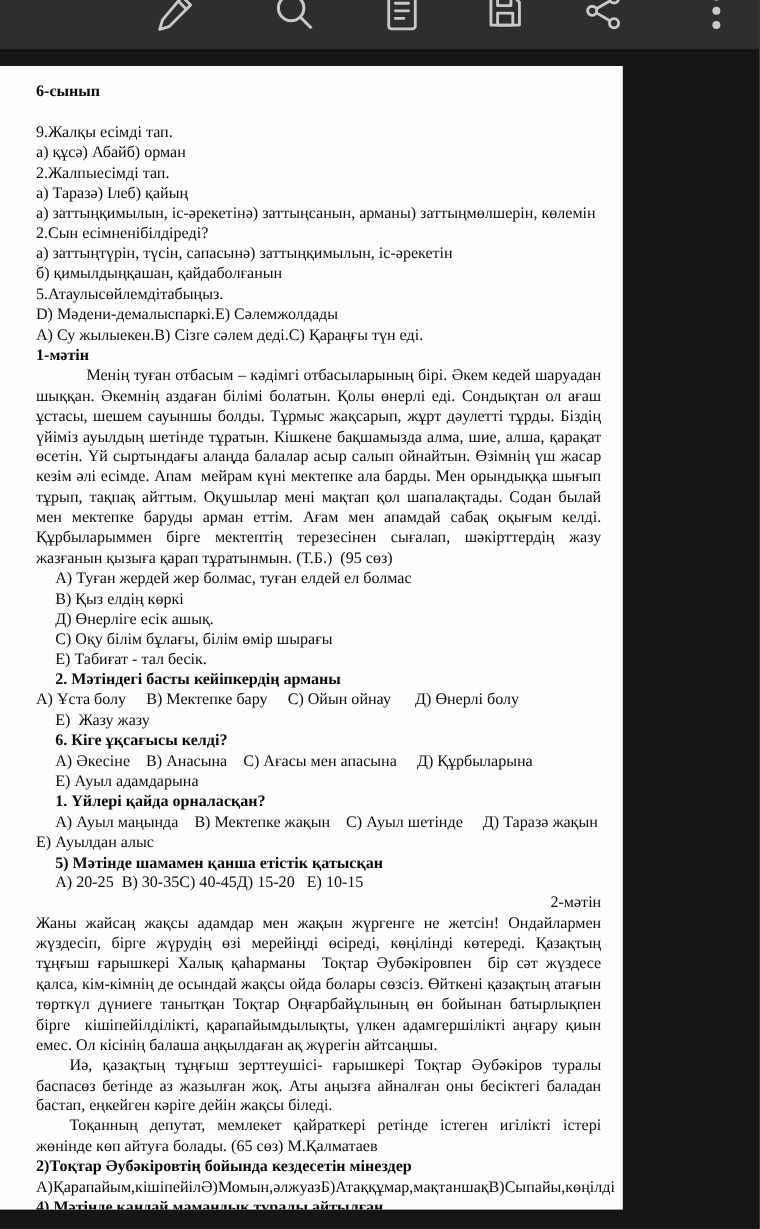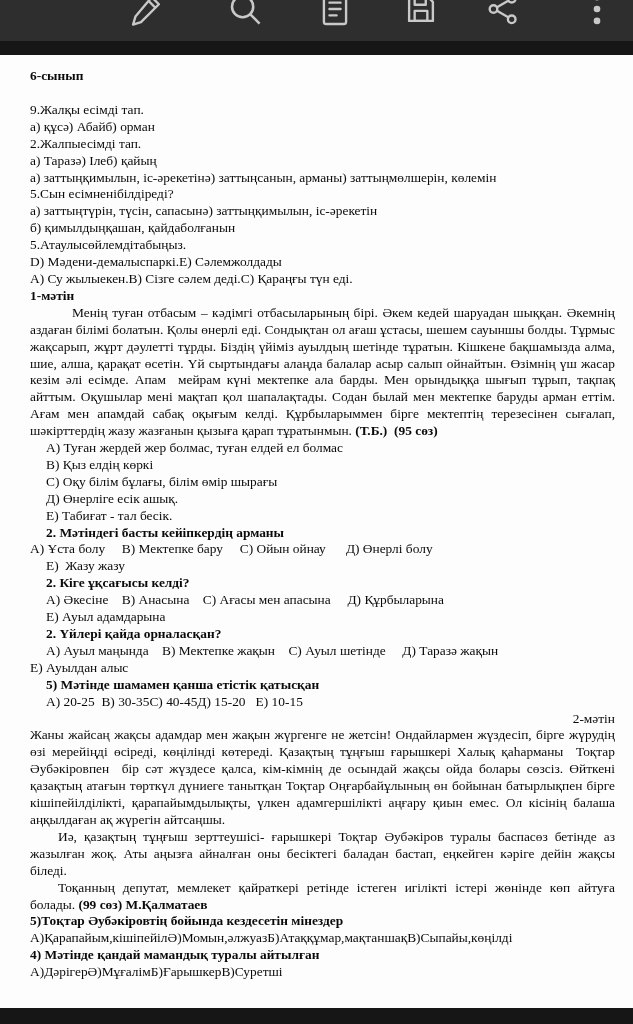--- a/index.html
+++ b/index.html
@@ -6,26 +6,26 @@
   html,body { width:633px; height:1024px; }
   body { background:#141414; font-family:"Liberation Serif", serif; overflow:hidden; }
   #screen { position:relative; width:633px; height:1024px; background:#161616; overflow:hidden; }
 
   
   .toolbar { position:absolute; top:0; left:0; width:633px; height:41px; background:#2e2e2e; overflow:hidden; }
   .tb-icon { position:absolute; top:-10px; width:38px; height:38px; color:#c9c9c9; }
   .tb-icon svg { width:38px; height:38px; display:block; }
 
   
-  .page { position:absolute; top:55px; left:0; width:633px; height:953px;
+  .page { position:absolute; top:55px; left:0; width:519px; height:953px;
           background:#fdfdfd; padding:13px 18px 0 30px; overflow:hidden; }
 
   .ln   { font-size:13.4px; line-height:16.9px; color:#0a0a0a; white-space:pre-wrap; }
   .b    { font-weight:bold; }
-  .ln b { font-weight:bold; }
+  .ln b { font-weight:normal; }
   .ind  { margin-left:16px; }
   .ind2 { margin-left:60px; }
   .ctr  { text-align:right; font-weight:normal; }
   .just { text-align:justify; }
   .ti1  { text-indent:42px; }
   .ti2  { text-indent:28px; }
   .blank{ height:17px; }
 </style>
 </head>
 <body>
@@ -76,47 +76,47 @@
   </div>
 
   <div class="page">
       <div class="ln b"><span>6-сынып</span></div>
       <div class="ln blank"></div>
       <div class="ln"><span>9.Жалқы есімді тап.</span></div>
       <div class="ln"><span>а) құсә) Абайб) орман</span></div>
       <div class="ln"><span>2.Жалпыесімді тап.</span></div>
       <div class="ln"><span>а) Таразә) Ілеб) қайың</span></div>
       <div class="ln"><span>а) заттыңқимылын, іс-әрекетінә) заттыңсанын, арманы) заттыңмөлшерін, көлемін</span></div>
-      <div class="ln"><span>5.Сын есімненібілдіреді?</span></div>
+      <div class="ln"><span>2.Сын есімненібілдіреді?</span></div>
       <div class="ln"><span>а) заттыңтүрін, түсін, сапасынә) заттыңқимылын, іс-әрекетін</span></div>
       <div class="ln"><span>б) қимылдыңқашан, қайдаболғанын</span></div>
       <div class="ln"><span>5.Атаулысөйлемдітабыңыз.</span></div>
       <div class="ln"><span>D) Мәдени-демалыспаркі.Е) Сәлемжолдады</span></div>
       <div class="ln"><span>А) Су жылыекен.В) Сізге сәлем деді.С) Қараңғы түн еді.</span></div>
       <div class="ln b"><span>1-мәтін</span></div>
       <div class="ln just ti1"><span>Менің туған отбасым – кәдімгі отбасыларының бірі. Әкем кедей шаруадан шыққан. Әкемнің аздаған білімі болатын. Қолы өнерлі еді. Сондықтан ол ағаш ұстасы, шешем сауыншы болды. Тұрмыс жақсарып, жұрт дәулетті тұрды. Біздің үйіміз ауылдың шетінде тұратын. Кішкене бақшамызда алма, шие, алша, қарақат өсетін. Үй сыртындағы алаңда балалар асыр салып ойнайтын. Өзімнің үш жасар кезім әлі есімде. Апам  мейрам күні мектепке ала барды. Мен орындыққа шығып тұрып, тақпақ айттым. Оқушылар мені мақтап қол шапалақтады. Содан былай мен мектепке баруды арман еттім. Ағам мен апамдай сабақ оқығым келді. Құрбыларыммен бірге мектептің терезесінен сығалап, шәкірттердің жазу жазғанын қызыға қарап тұратынмын. </span><b>(Т.Б.)  (95 сөз)</b></div>
       <div class="ln ind"><span>А) Туған жердей жер болмас, туған елдей ел болмас</span></div>
       <div class="ln ind"><span>В) Қыз елдің көркі</span></div>
+      <div class="ln ind"><span>Д) Өнерліге есік ашық.</span></div>
       <div class="ln ind"><span>С) Оқу білім бұлағы, білім өмір шырағы</span></div>
-      <div class="ln ind"><span>Д) Өнерліге есік ашық.</span></div>
       <div class="ln ind"><span>Е) Табиғат - тал бесік.</span></div>
       <div class="ln b ind"><span>2. Мәтіндегі басты кейіпкердің арманы</span></div>
       <div class="ln"><span>А) Ұста болу     В) Мектепке бару     С) Ойын ойнау      Д) Өнерлі болу</span></div>
       <div class="ln ind"><span>Е)  Жазу жазу</span></div>
-      <div class="ln b ind"><span>2. Кіге ұқсағысы келді?</span></div>
+      <div class="ln b ind"><span>6. Кіге ұқсағысы келді?</span></div>
       <div class="ln ind"><span>А) Әкесіне    В) Анасына    С) Ағасы мен апасына     Д) Құрбыларына</span></div>
       <div class="ln ind"><span>Е) Ауыл адамдарына</span></div>
-      <div class="ln b ind"><span>2. Үйлері қайда орналасқан?</span></div>
+      <div class="ln b ind"><span>1. Үйлері қайда орналасқан?</span></div>
       <div class="ln ind"><span>А) Ауыл маңында    В) Мектепке жақын    С) Ауыл шетінде     Д) Таразә жақын</span></div>
       <div class="ln"><span>Е) Ауылдан алыс</span></div>
       <div class="ln b ind"><span>5) Мәтінде шамамен қанша етістік қатысқан</span></div>
       <div class="ln ind"><span>А) 20-25  В) 30-35С) 40-45Д) 15-20   Е) 10-15</span></div>
       <div class="ln ctr"><span>2-мәтін</span></div>
       <div class="ln just"><span>Жаны жайсаң жақсы адамдар мен жақын жүргенге не жетсін! Ондайлармен жүздесіп, бірге жүрудің өзі мерейіңді өсіреді, көңілінді көтереді. Қазақтың тұңғыш ғарышкері Халық қаһарманы  Тоқтар Әубәкіровпен  бір сәт жүздесе қалса, кім-кімнің де осындай жақсы ойда болары сөзсіз. Өйткені қазақтың атағын төрткүл дүниеге танытқан Тоқтар Оңғарбайұлының өн бойынан батырлықпен бірге  кішіпейілділікті, қарапайымдылықты, үлкен адамгершілікті аңғару қиын емес. Ол кісінің балаша аңқылдаған ақ жүрегін айтсаңшы.</span></div>
       <div class="ln just ti2"><span>Иә, қазақтың тұңғыш зерттеушісі- ғарышкері Тоқтар Әубәкіров туралы баспасөз бетінде аз жазылған жоқ. Аты аңызға айналған оны бесіктегі баладан бастап, еңкейген кәріге дейін жақсы біледі.</span></div>
-      <div class="ln just ti2"><span>Тоқанның депутат, мемлекет қайраткері ретінде істеген игілікті істері жөнінде көп айтуға болады. </span><b>(99 сөз) М.Қалматаев</b></div>
-      <div class="ln b"><span>5)Тоқтар Әубәкіровтің бойында кездесетін мінездер</span></div>
+      <div class="ln just ti2"><span>Тоқанның депутат, мемлекет қайраткері ретінде істеген игілікті істері жөнінде көп айтуға болады. </span><b>(65 сөз) М.Қалматаев</b></div>
+      <div class="ln b"><span>2)Тоқтар Әубәкіровтің бойында кездесетін мінездер</span></div>
       <div class="ln"><span>А)Қарапайым,кішіпейілӘ)Момын,әлжуазБ)Атаққұмар,мақтаншақВ)Сыпайы,көңілді</span></div>
       <div class="ln b"><span>4) Мәтінде қандай мамандық туралы айтылған</span></div>
       <div class="ln"><span>А)ДәрігерӘ)МұғалімБ)ҒарышкерВ)Суретші</span></div>
     </div>
 
 </div>
 
 </body></html>

